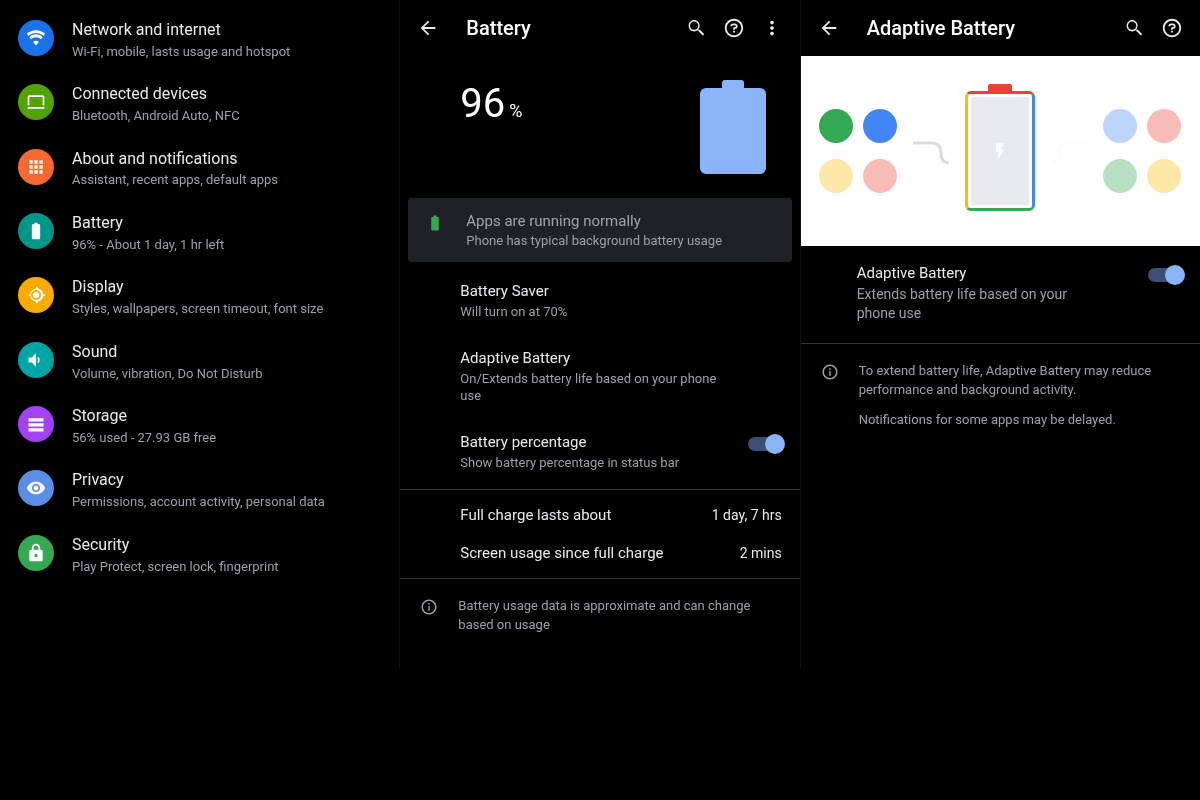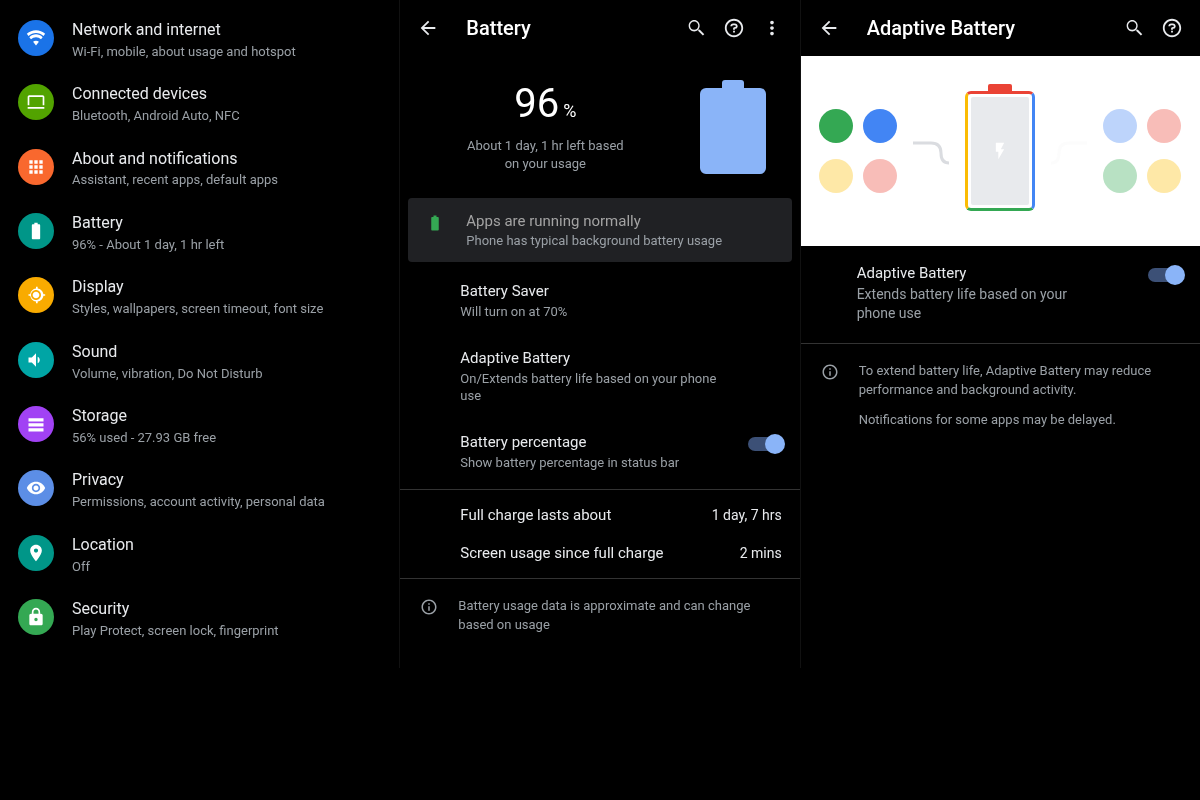--- a/index.html
+++ b/index.html
@@ -82,21 +82,21 @@
 <div class="pane">
   <div class="slist" id="settings-list">
       <div class="srow">
         <div class="cir" style="background:#1a73e8">
           <svg viewBox="0 0 24 24">
             <path d="M12 21l3.5-4.5c-1-0.8-2.2-1.3-3.5-1.3s-2.5 0.5-3.5 1.3L12 21zM4 11l2 2.5c1.7-1.5 3.8-2.4 6-2.4s4.3 0.9 6 2.4l2-2.5C17.5 8.8 14.9 7.6 12 7.6S6.5 8.8 4 11zM1 7l2 2.5C5.6 7.3 8.7 6 12 6s6.4 1.3 9 3.5L23 7c-3-2.7-6.9-4.3-11-4.3S4 4.3 1 7z"></path>
           </svg>
         </div>
         <div class="txt">
           <div class="lab">Network and internet</div>
-          <div class="sub">Wi-Fi, mobile, about usage and hotspot</div>
+          <div class="sub">Wi-Fi, mobile, lasts usage and hotspot</div>
         </div>
       </div>
       <div class="srow">
         <div class="cir" style="background:#52a300">
           <svg viewBox="0 0 24 24">
             <path d="M4 6h16v10h2V6c0-1.1-.9-2-2-2H4c-1.1 0-2 .9-2 2v10h2V6zm18 12H2v2h20v-2z"></path>
           </svg>
         </div>
         <div class="txt">
           <div class="lab">Connected devices</div>
@@ -160,31 +160,20 @@
       </div>
       <div class="srow">
         <div class="cir" style="background:#5c8ee6">
           <svg viewBox="0 0 24 24">
             <path d="M12 4.5C7 4.5 2.7 7.6 1 12c1.7 4.4 6 7.5 11 7.5s9.3-3.1 11-7.5c-1.7-4.4-6-7.5-11-7.5zM12 17c-2.8 0-5-2.2-5-5s2.2-5 5-5 5 2.2 5 5-2.2 5-5 5zm0-8c-1.7 0-3 1.3-3 3s1.3 3 3 3 3-1.3 3-3-1.3-3-3-3z"></path>
           </svg>
         </div>
         <div class="txt">
           <div class="lab">Privacy</div>
           <div class="sub">Permissions, account activity, personal data</div>
-        </div>
-      </div>
-      <div class="srow">
-        <div class="cir" style="background:#009688">
-          <svg viewBox="0 0 24 24">
-            <path d="M12 2C8.1 2 5 5.1 5 9c0 5.3 7 13 7 13s7-7.8 7-13c0-3.9-3.1-7-7-7zm0 9.5c-1.4 0-2.5-1.1-2.5-2.5S10.6 6.5 12 6.5s2.5 1.1 2.5 2.5S13.4 11.5 12 11.5z"></path>
-          </svg>
-        </div>
-        <div class="txt">
-          <div class="lab">Location</div>
-          <div class="sub">Off</div>
         </div>
       </div>
       <div class="srow">
         <div class="cir" style="background:#34a853">
           <svg viewBox="0 0 24 24">
             <path d="M18 8h-1V6c0-2.8-2.2-5-5-5S7 3.2 7 6v2H6c-1.1 0-2 .9-2 2v10c0 1.1.9 2 2 2h12c1.1 0 2-.9 2-2V10c0-1.1-.9-2-2-2zM9 6c0-1.7 1.3-3 3-3s3 1.3 3 3v2H9V6zm3 11c-1.1 0-2-.9-2-2s.9-2 2-2 2 .9 2 2-.9 2-2 2z"></path>
           </svg>
         </div>
         <div class="txt">
           <div class="lab">Security</div>
@@ -217,21 +206,20 @@
           <path id="ic-more-2" d="M12 8c1.1 0 2-.9 2-2s-.9-2-2-2-2 .9-2 2 .9 2 2 2zm0 2c-1.1 0-2 .9-2 2s.9 2 2 2 2-.9 2-2-.9-2-2-2zm0 6c-1.1 0-2 .9-2 2s.9 2 2 2 2-.9 2-2-.9-2-2-2z"></path>
         </svg>
       </div>
   </div>
 
   <div class="bat-hero">
     <div>
       <div class="pct">
         <span>96</span><small>%</small>
       </div>
-      <div class="est">About 1 day, 1 hr left based on your usage</div>
     </div>
     <div class="bat-ico">
       <div class="tip"></div>
         <div class="body"></div>
     </div>
   </div>
 
   <div class="card">
     <div class="lead">
         <svg viewBox="0 0 24 24">

